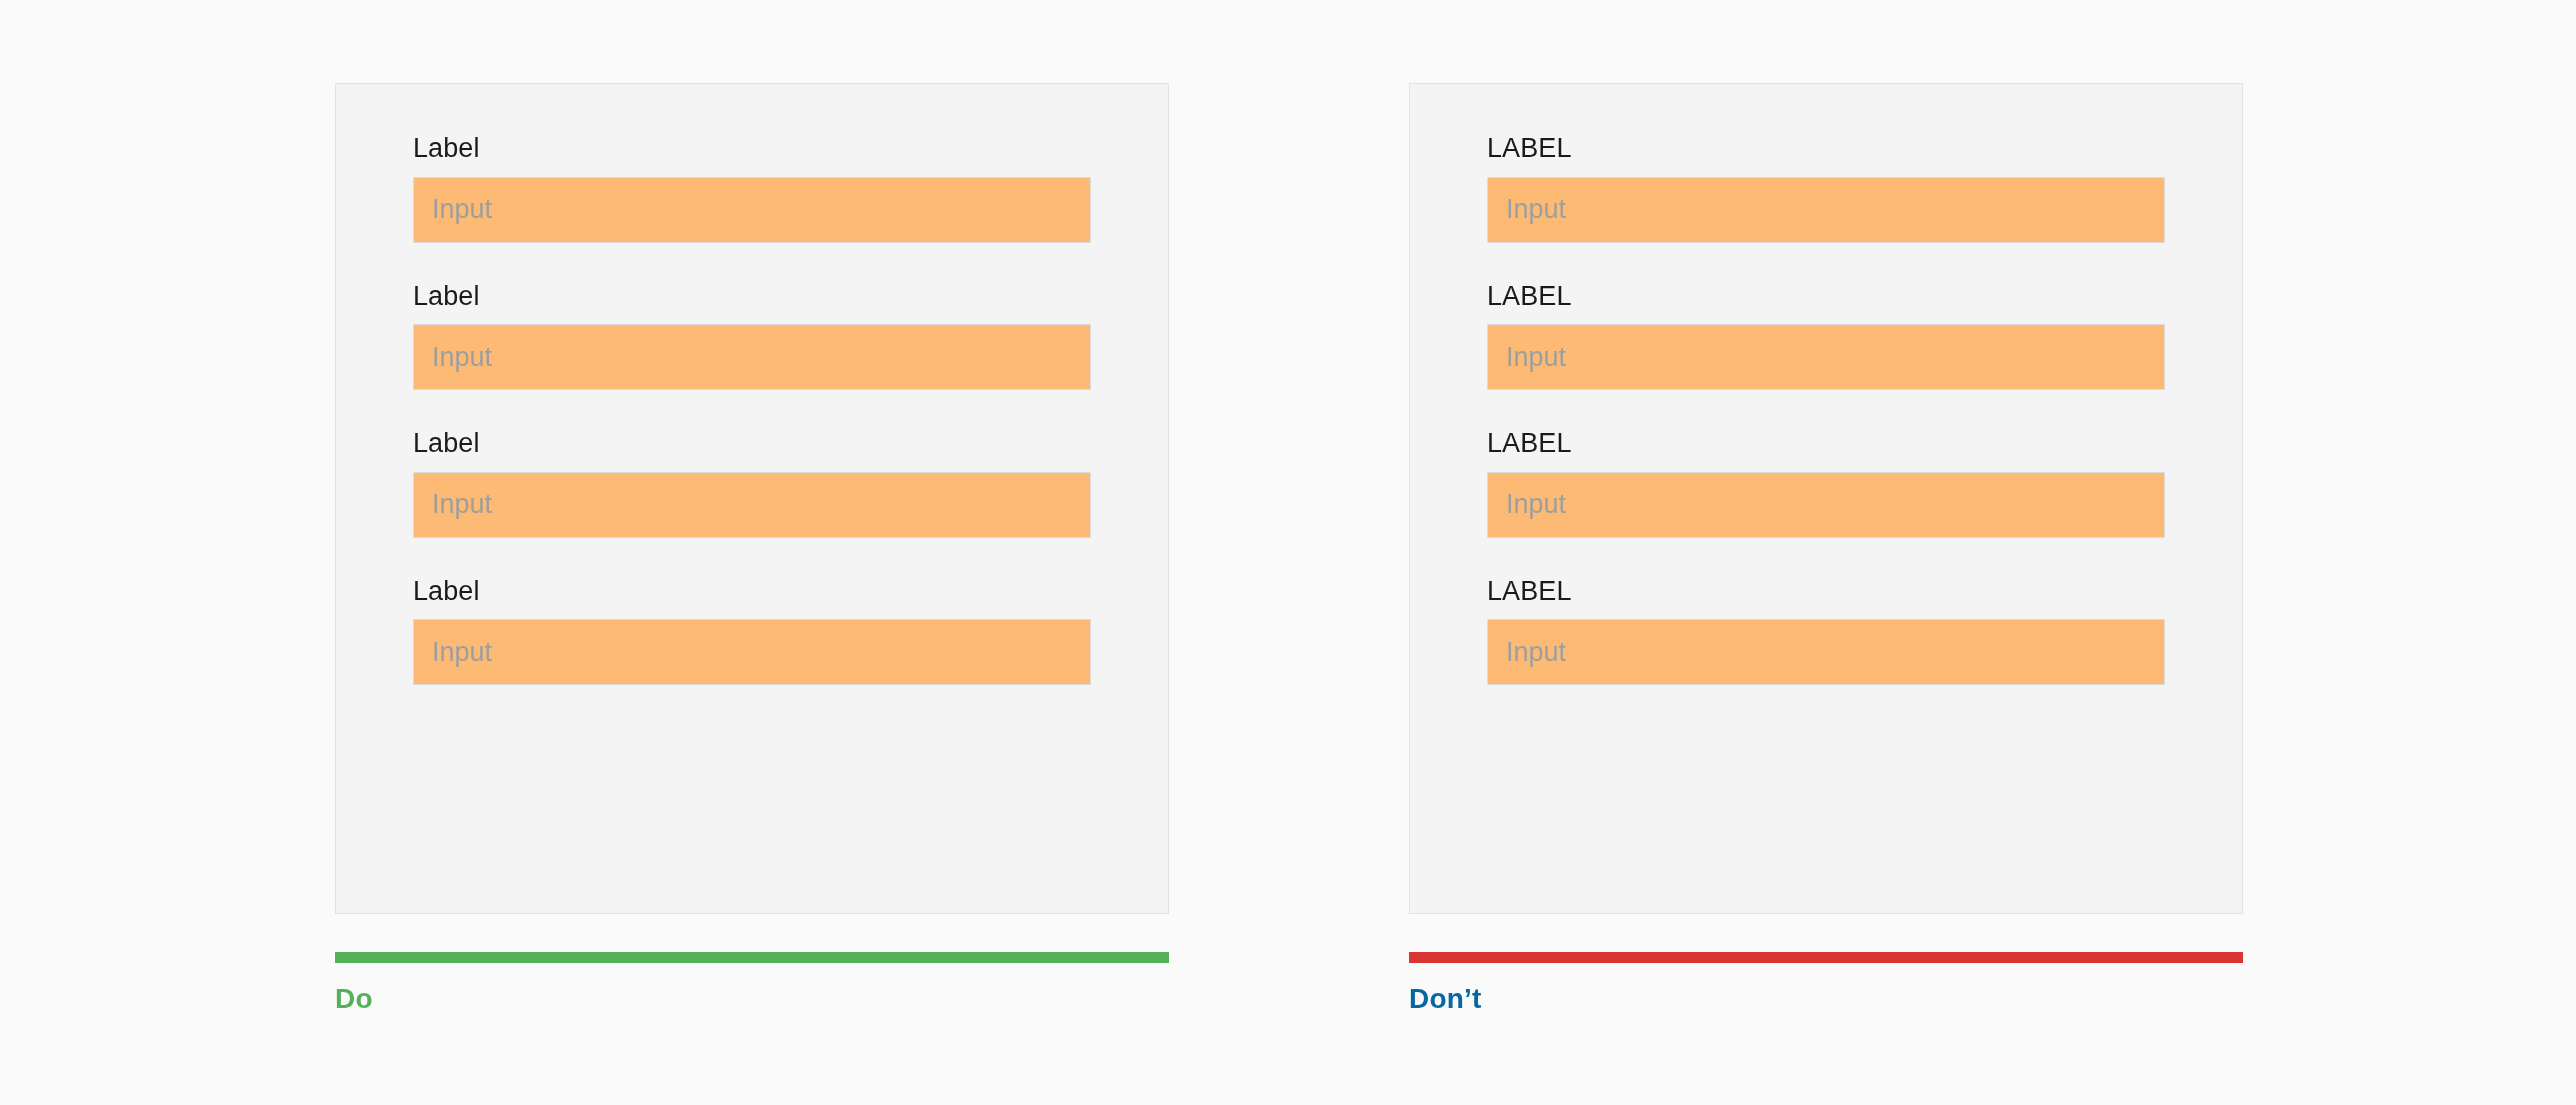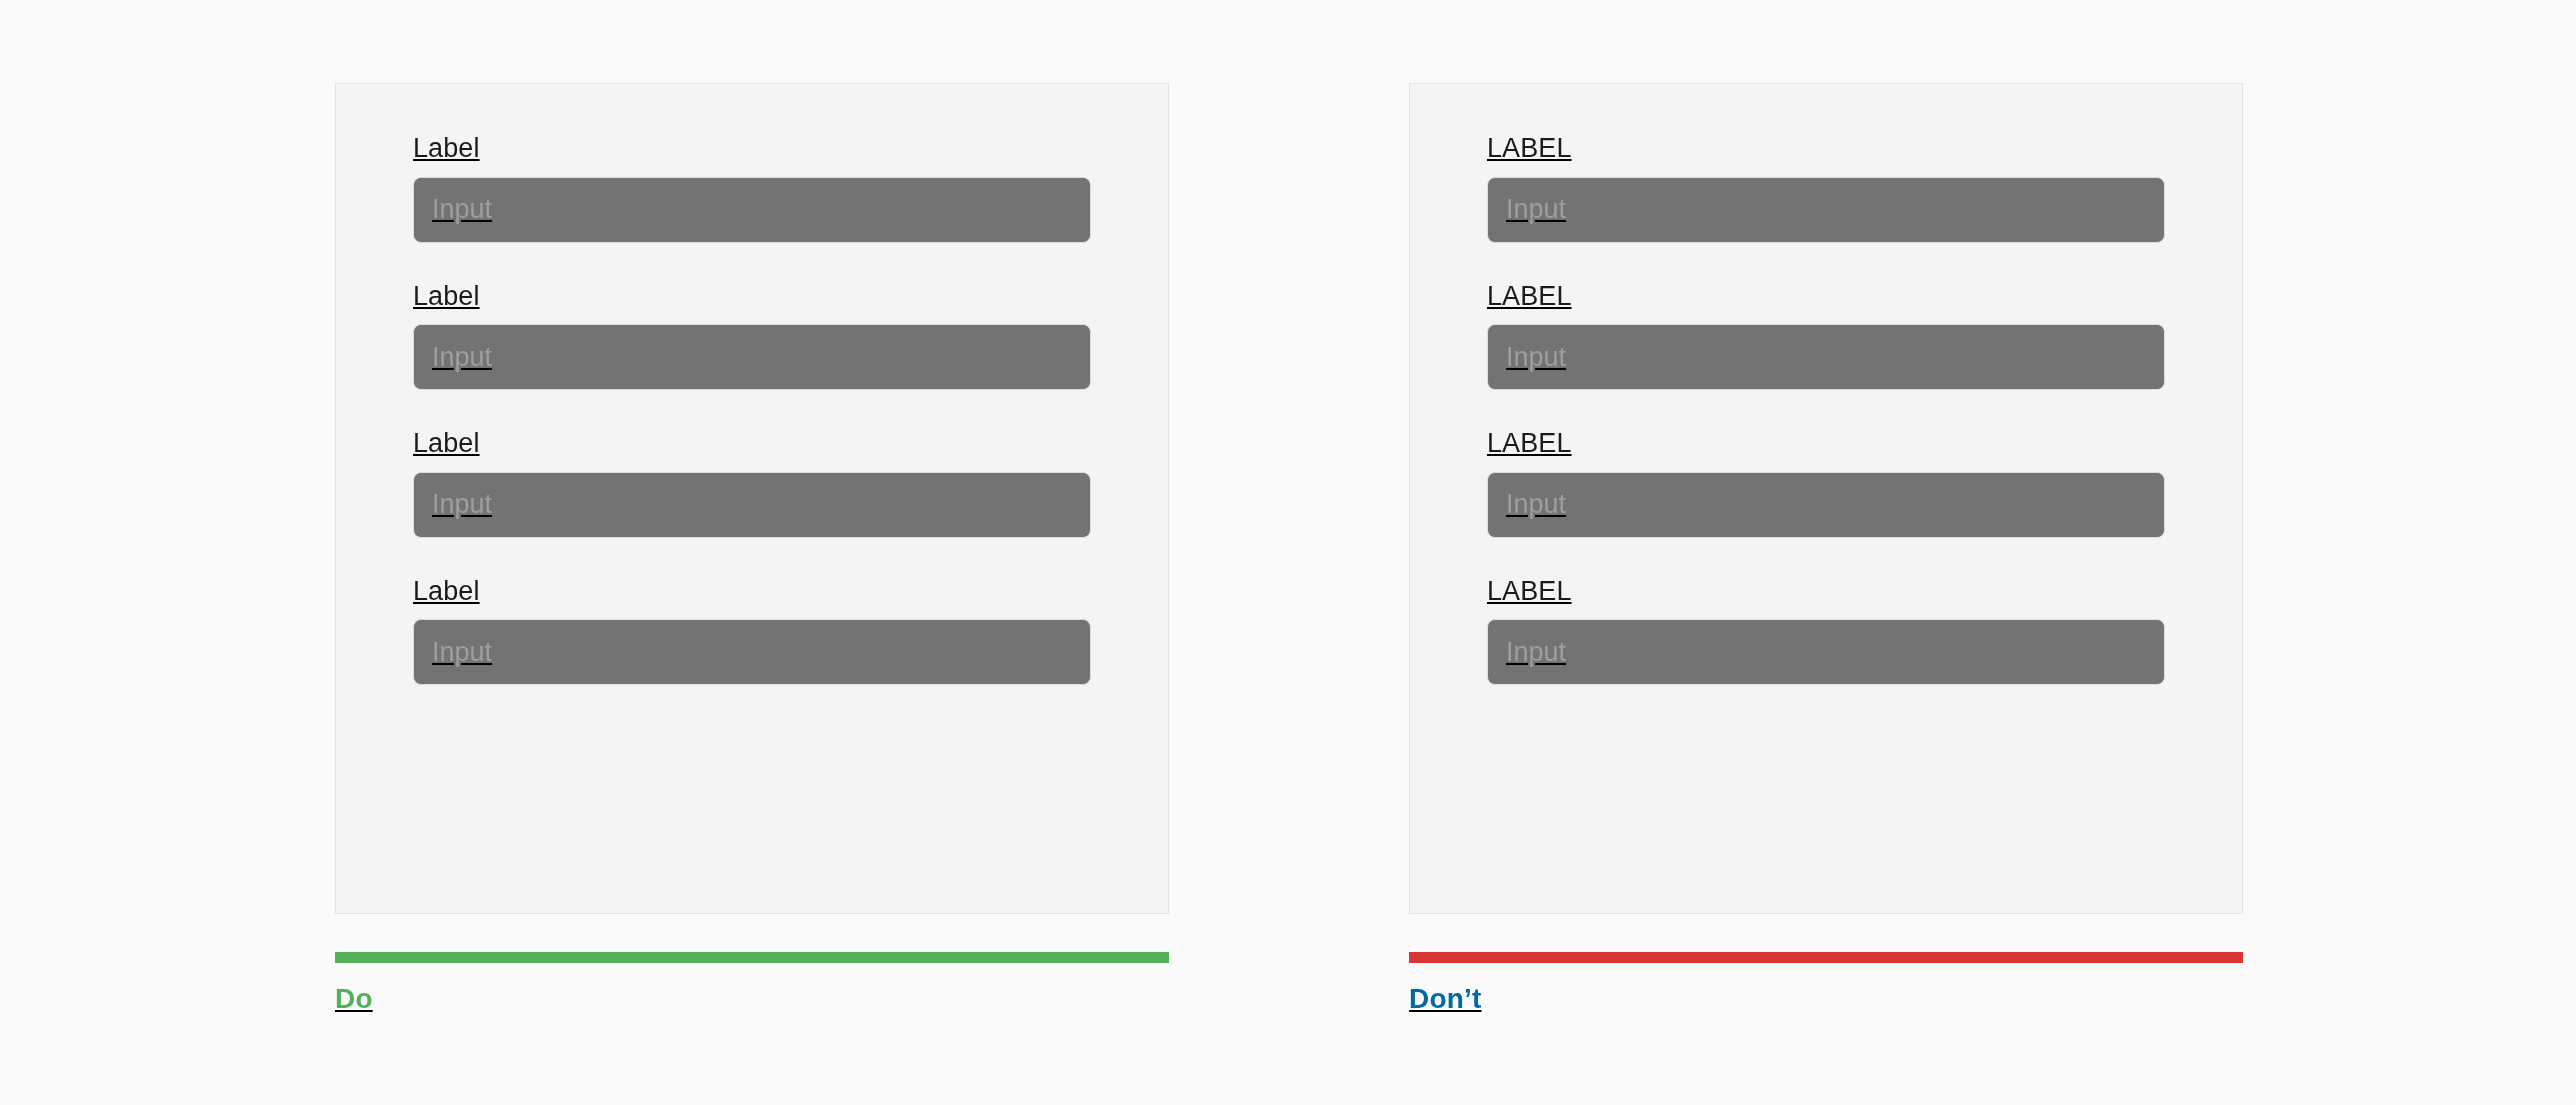--- a/index.html
+++ b/index.html
@@ -18,21 +18,20 @@
     position: relative;
     width: 2576px;
     height: 1106px;
   }
 
   
   .example {
     position: absolute;
     top: 83px;
     width: 834px;
-    text-decoration: underline;
   }
   .example.do    { left: 335px; }
   .example.dont  { left: 1409px; }
 
   .panel {
     box-sizing: border-box;
     width: 834px;
     height: 831px;
     background: #f4f4f4;
     border: 0.9px solid #e3e3e3;
@@ -53,23 +52,23 @@
     color: #1a1a1a;
     margin-bottom: 11.6px;
     letter-spacing: 0.1px;
   }
 
   .field-input {
     box-sizing: border-box;
     display: block;
     width: 100%;
     height: 66px;
-    background: #737373;
+    background: #fdba74;
     border: 0.9px solid #dcdcdc;
-    border-radius: 8px;
+    border-radius: 1px;
     padding: 0 18px;
     font-family: "Liberation Sans", sans-serif;
     font-size: 27px;
     color: #1a1a1a;
     outline: none;
   }
   .field-input::placeholder {
     color: #9e9e9e;
     opacity: 1;
   }

